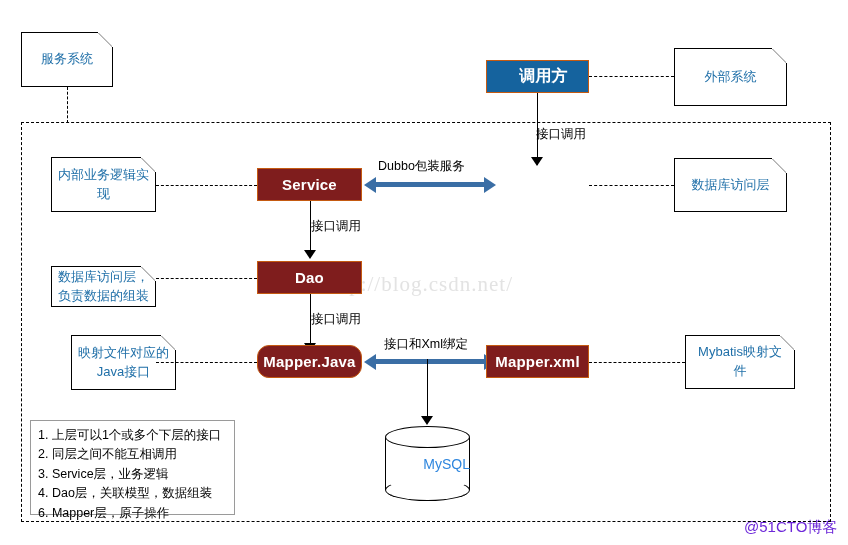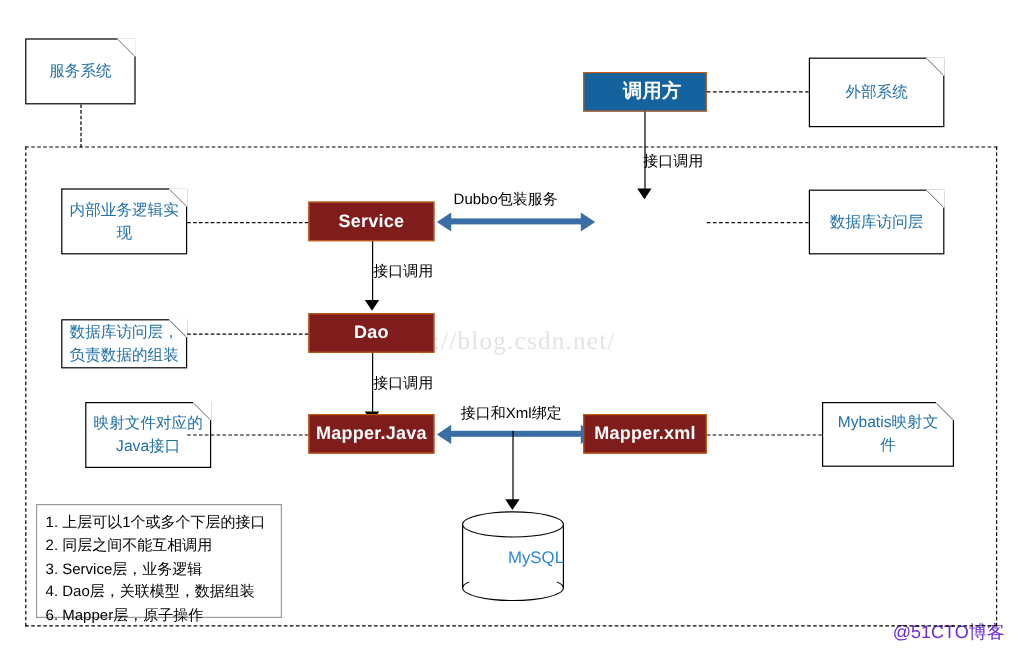--- a/index.html
+++ b/index.html
@@ -258,21 +258,21 @@
   <div class="line-v" style="left:310px; top:294px; height:54px;"></div>
   <div class="arrowhead-down" style="left:304px; top:343px;"></div>
   <div class="edge-label" style="left:311px; top:311px;">接口调用</div>
 
   <div class="note" style="left:51px; top:335px; width:105px; height:55px;margin-left:20px;">
     <span class="fold"></span>
     <span class="note-text">映射文件对应的Java接口</span>
   </div>
   <div class="line-h-dash" style="left:156px; top:362px; width:101px;"></div>
 
-  <div class="box green" style="left:257px; top:345px; width:105px; height:33px;">
+  <div class="box green" style="left:257px; top:345px; width:105px; height:33px;border-radius:12px;">
     <span>Mapper.Java</span>
   </div>
 
   <div class="dbl-arrow" style="left:375px; top:359px; width:110px;"></div>
   <div class="edge-label" style="left:384px; top:336px;">接口和Xml绑定</div>
 
   <div class="box green" style="left:486px; top:345px; width:103px; height:33px;">
     <span>Mapper.xml</span>
   </div>
 

